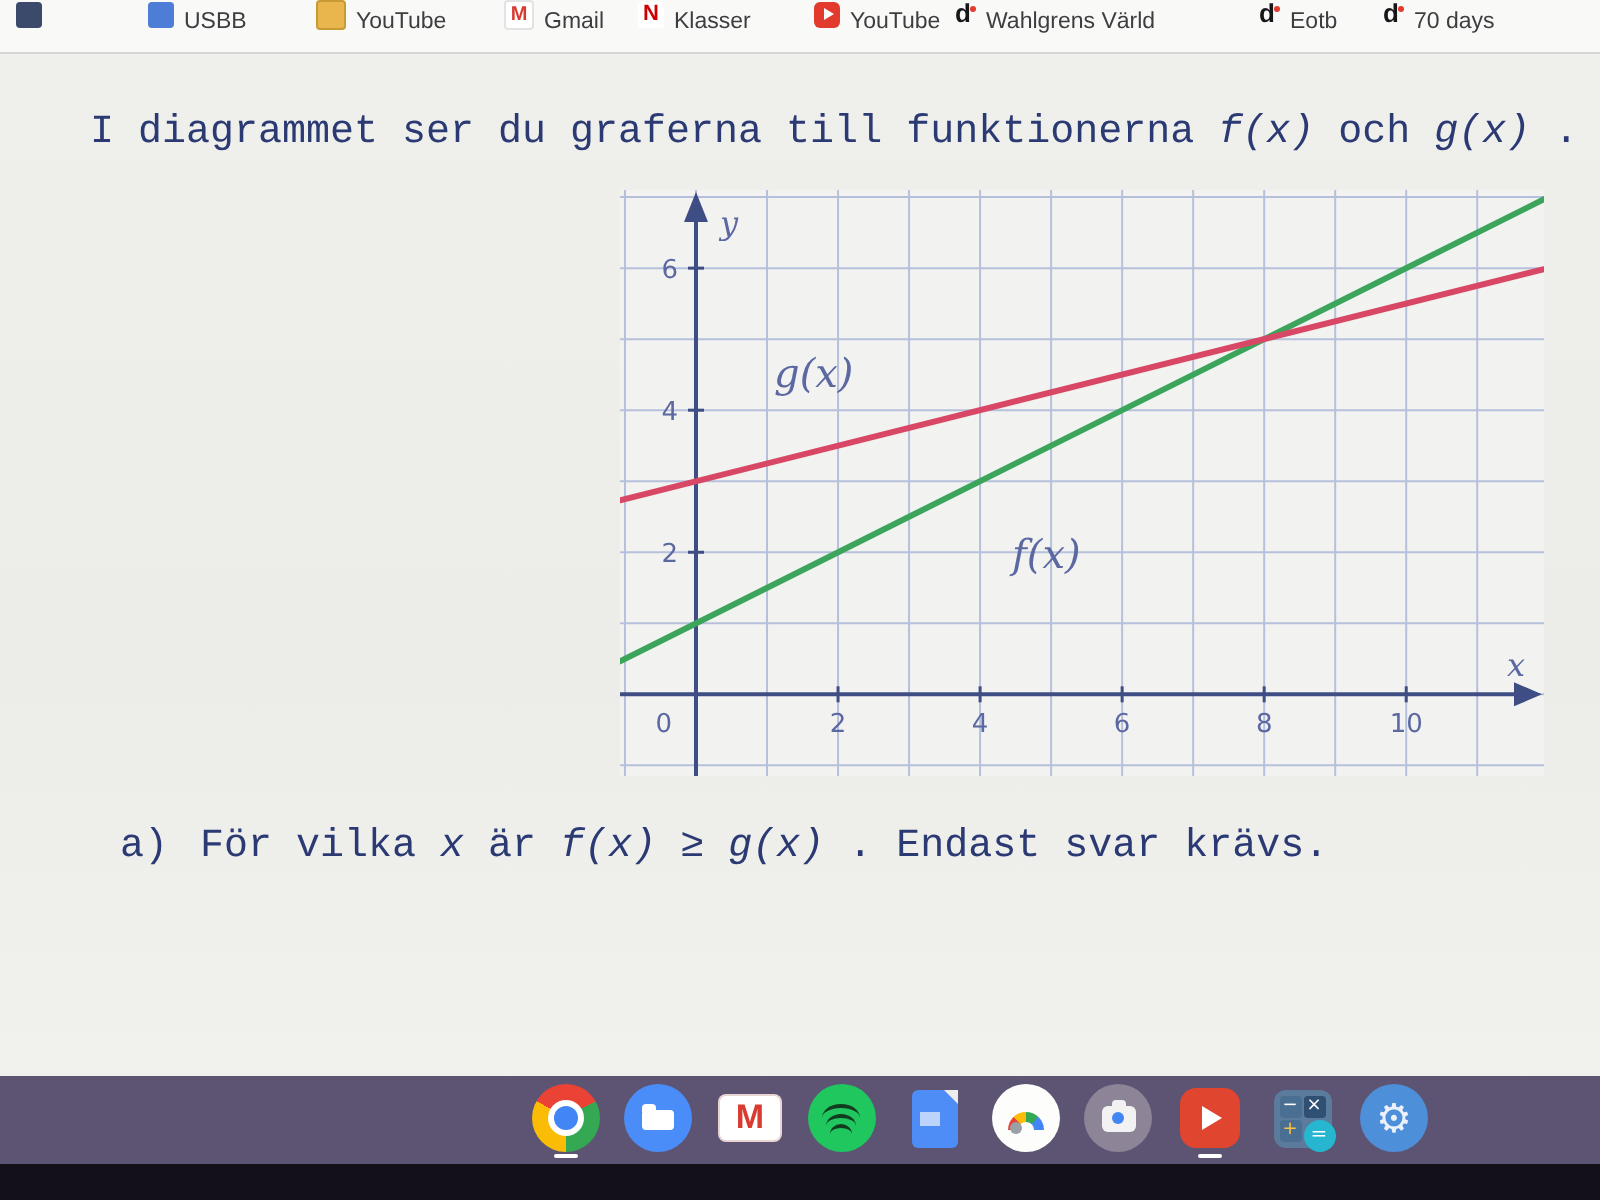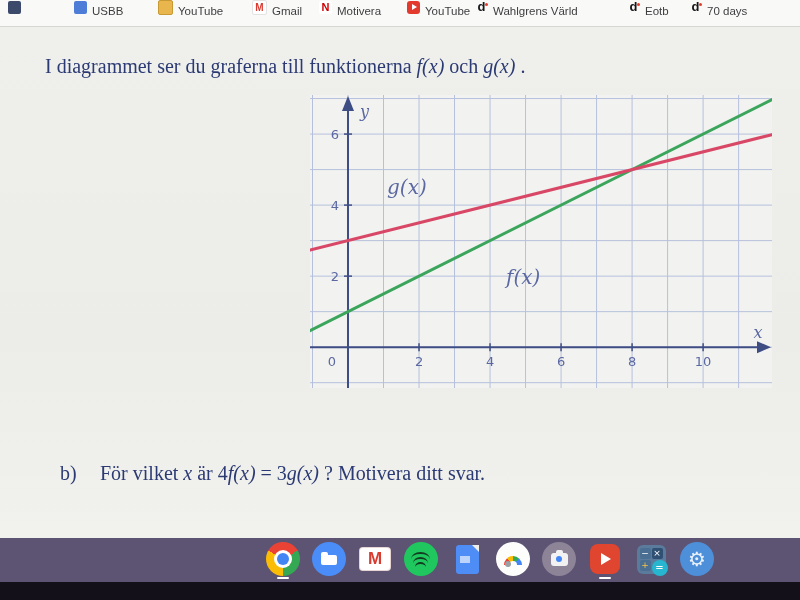--- a/index.html
+++ b/index.html
@@ -18,21 +18,21 @@
   .fav-netflix{background:#fff;}
   .fav-netflix::after{content:"N";position:absolute;left:0;right:0;top:0;bottom:0;color:#c00;font-weight:bold;font-size:11px;line-height:13px;text-align:center;}
   .fav-youtube{background:#e23b2e;border-radius:3px;}
   .fav-youtube::after{content:"";position:absolute;left:4.5px;top:3.5px;border-left:5px solid #fff;border-top:3px solid transparent;border-bottom:3px solid transparent;}
   .fav-d{background:transparent;}
   .fav-d::after{content:"d";position:absolute;left:0;right:0;top:-2px;color:#17171a;font-weight:bold;font-size:13px;text-align:center;}
   .fav-d::before{content:"";position:absolute;right:0px;top:2px;width:3px;height:3px;border-radius:50%;background:#e23b2e;}
 
   
   .content{position:absolute;top:27px;left:0;width:800px;height:511px;background:linear-gradient(180deg,#eff0ec 0%,#ecedE9 60%,#f1f2ee 100%);}
-  .doc-text{position:absolute;margin:0;font-family:Liberation Serif, serif;color:#2c3a74;font-size:20px;white-space:nowrap;}
+  .doc-text{position:absolute;margin:0;font-family:Liberation Mono, monospace;color:#2c3a74;font-size:20px;white-space:nowrap;}
   .m{font-style:italic;}
   .q-label{display:inline-block;width:40px;}
   .heading{left:45px;top:28px;}
   .question-a{left:60px;top:385px;}
   .question-b{left:60px;top:435px;}
 
   
   .graph{position:absolute;left:310px;top:68px;width:462px;height:293px;}
   .graph svg{display:block;}
 
@@ -97,21 +97,21 @@
     <div class="bm" style="left:158px">
         <span class="fav fav-yellow"></span>
         <span class="bm-label">YouTube</span>
       </div>
     <div class="bm" style="left:252px">
         <span class="fav fav-gmail"></span>
         <span class="bm-label">Gmail</span>
       </div>
     <div class="bm" style="left:319px">
         <span class="fav fav-netflix"></span>
-        <span class="bm-label">Motivera</span>
+        <span class="bm-label">Klasser</span>
       </div>
     <div class="bm" style="left:407px">
         <span class="fav fav-youtube"></span>
         <span class="bm-label">YouTube</span>
       </div>
     <div class="bm" style="left:475px">
         <span class="fav fav-d"></span>
         <span class="bm-label">Wahlgrens Värld</span>
       </div>
     <div class="bm" style="left:627px">
@@ -175,22 +175,22 @@
           <text x="25.99692544196772" y="271.1575757575757" fill="#5b68a2" font-size="13" text-anchor="end" font-family="DejaVu Sans, sans-serif">0</text>
           <text x="448" y="243.15757575757576" fill="#5b68a2" font-size="16" font-style="italic" text-anchor="middle" font-family="DejaVu Serif, serif">x</text>
           <text x="49.99692544196772" y="22" fill="#5b68a2" font-size="16" font-style="italic" font-family="DejaVu Serif, serif">y</text>
           <line x1="0" y1="235.64303030303032" x2="462" y2="4.616969696969704" stroke="#3ca55c" stroke-width="3" stroke-linecap="round"></line>
           <text x="196.02152190622598" y="188.94060606060606" fill="#5b68a2" font-size="20" font-style="italic" font-family="DejaVu Serif, serif">f(x)</text>
           <line x1="0" y1="155.11242424242425" x2="462" y2="39.599393939393934" stroke="#d84766" stroke-width="3" stroke-linecap="round"></line>
           <text x="77.05918524212144" y="98.7321212121212" fill="#5b68a2" font-size="20" font-style="italic" font-family="DejaVu Serif, serif">g(x)</text>
         </svg>
     </div>
 
-
-    <p class="doc-text question-b"><span class="q-label">b)</span><span>För vilket </span><span class="m">x</span><span> är 4</span><span class="m">f(x)</span><span> = 3</span><span class="m">g(x)</span><span> ? Motivera ditt svar.</span></p>
+    <p class="doc-text question-a"><span class="q-label">a)</span><span>För vilka </span><span class="m">x</span><span> är </span><span class="m">f(x)</span><span> ≥ </span><span class="m">g(x)</span><span> . Endast svar krävs.</span></p>
+
   </div>
 
   <div class="shelf">
     <div class="dock">
       <div class="dock-item">
           <span class="app-circle ic-chrome"></span>
           <span class="runbar"></span>
         </div>
       <div class="dock-item">
           <span class="app-circle ic-files"></span>

